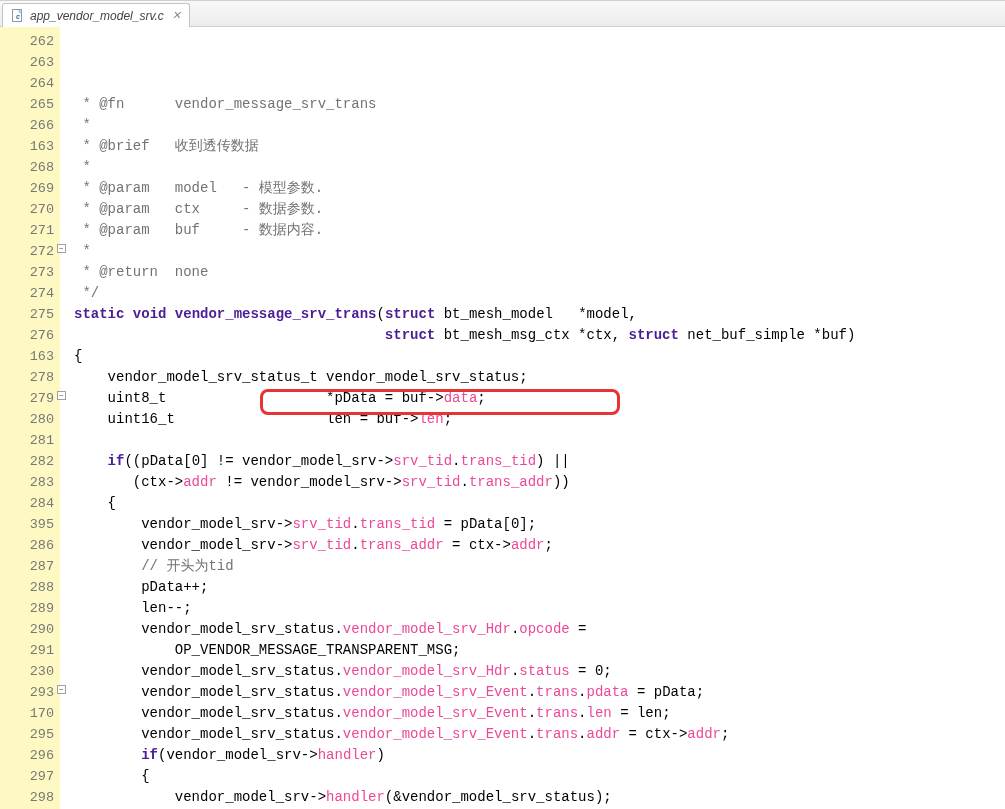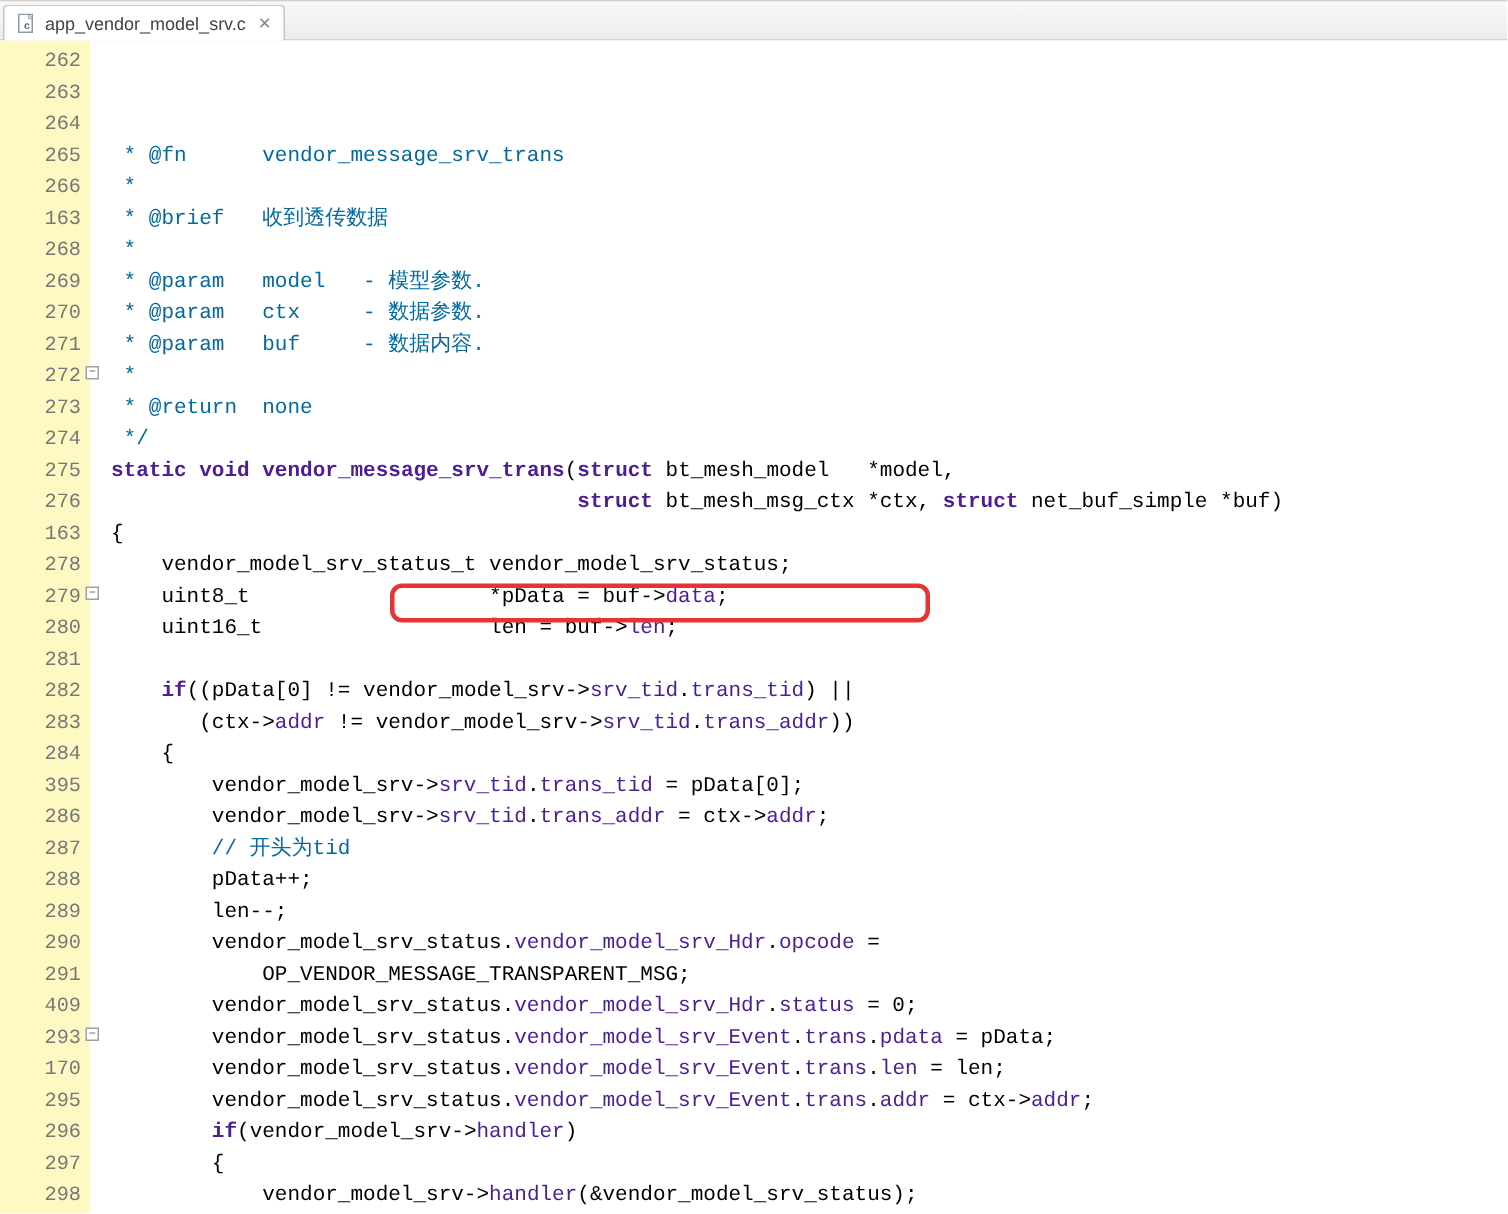--- a/index.html
+++ b/index.html
@@ -29,20 +29,21 @@
     align-items: center;
     padding: 0 8px;
     gap: 5px;
     font-family: Tahoma, Arial, sans-serif;
     font-size: 12px;
     color: #444;
     border-top-left-radius: 3px;
     border-top-right-radius: 3px;
     position: relative;
     top: 1px;
+    font-style: italic;
   }
   .tab .file-icon {
     display: inline-flex;
     align-items: center;
   }
   .tab .close-icon {
     color: #888;
     font-size: 11px;
     margin-left: 3px;
   }
@@ -81,23 +82,23 @@
   }
   .code {
     flex: 1;
     line-height: 21px;
     white-space: pre;
     padding-top: 4px;
     padding-left: 14px;
     position: relative;
   }
   .line { height: 21px; }
-  .c-comment { color: #0369a1; }
+  .c-comment { color: #737373; }
   .c-keyword { color: #4c1d95; font-weight: bold; }
-  .c-member  { color: #4c1d95; }
+  .c-member  { color: #ec4899; }
   .c-plain   { color: #000000; }
   .highlight-box {
     position: absolute;
     border: 3px solid #e63333;
     border-radius: 8px;
     pointer-events: none;
   }
   
   #hlbox {
     top: 362px; 
@@ -148,21 +149,21 @@
       <div class="gutter-row">282</div>
       <div class="gutter-row">283</div>
       <div class="gutter-row">284</div>
       <div class="gutter-row">395</div>
       <div class="gutter-row">286</div>
       <div class="gutter-row">287</div>
       <div class="gutter-row">288</div>
       <div class="gutter-row">289</div>
       <div class="gutter-row">290</div>
       <div class="gutter-row">291</div>
-      <div class="gutter-row">409</div>
+      <div class="gutter-row">230</div>
       <div class="gutter-row">293<div class="fold-marker">−</div></div>
       <div class="gutter-row">170</div>
       <div class="gutter-row">295</div>
       <div class="gutter-row">296</div>
       <div class="gutter-row">297</div>
       <div class="gutter-row">298</div>
     </div>
   <div class="code" id="code">
     
   <div class="line"><span class="c-comment"> * @fn      vendor_message_srv_trans</span></div><div class="line"><span class="c-comment"> *</span></div><div class="line"><span class="c-comment"> * @brief   收到透传数据</span></div><div class="line"><span class="c-comment"> *</span></div><div class="line"><span class="c-comment"> * @param   model   - 模型参数.</span></div><div class="line"><span class="c-comment"> * @param   ctx     - 数据参数.</span></div><div class="line"><span class="c-comment"> * @param   buf     - 数据内容.</span></div><div class="line"><span class="c-comment"> *</span></div><div class="line"><span class="c-comment"> * @return  none</span></div><div class="line"><span class="c-comment"> */</span></div><div class="line"><span class="c-keyword">static</span><span class="c-plain"> </span><span class="c-keyword">void</span><span class="c-plain"> </span><span class="c-keyword">vendor_message_srv_trans</span><span class="c-plain">(</span><span class="c-keyword">struct</span><span class="c-plain"> bt_mesh_model   *model,</span></div><div class="line"><span class="c-plain">                                     </span><span class="c-keyword">struct</span><span class="c-plain"> bt_mesh_msg_ctx *ctx, </span><span class="c-keyword">struct</span><span class="c-plain"> net_buf_simple *buf)</span></div><div class="line"><span class="c-plain">{</span></div><div class="line"><span class="c-plain">    vendor_model_srv_status_t vendor_model_srv_status;</span></div><div class="line"><span class="c-plain">    uint8_t                   *pData = buf-&gt;</span><span class="c-member">data</span><span class="c-plain">;</span></div><div class="line"><span class="c-plain">    uint16_t                  len = buf-&gt;</span><span class="c-member">len</span><span class="c-plain">;</span></div><div class="line"><span class="c-plain"></span></div><div class="line"><span class="c-plain">    </span><span class="c-keyword">if</span><span class="c-plain">((pData[0] != vendor_model_srv-&gt;</span><span class="c-member">srv_tid</span><span class="c-plain">.</span><span class="c-member">trans_tid</span><span class="c-plain">) ||</span></div><div class="line"><span class="c-plain">       (ctx-&gt;</span><span class="c-member">addr</span><span class="c-plain"> != vendor_model_srv-&gt;</span><span class="c-member">srv_tid</span><span class="c-plain">.</span><span class="c-member">trans_addr</span><span class="c-plain">))</span></div><div class="line"><span class="c-plain">    {</span></div><div class="line"><span class="c-plain">        vendor_model_srv-&gt;</span><span class="c-member">srv_tid</span><span class="c-plain">.</span><span class="c-member">trans_tid</span><span class="c-plain"> = pData[0];</span></div><div class="line"><span class="c-plain">        vendor_model_srv-&gt;</span><span class="c-member">srv_tid</span><span class="c-plain">.</span><span class="c-member">trans_addr</span><span class="c-plain"> = ctx-&gt;</span><span class="c-member">addr</span><span class="c-plain">;</span></div><div class="line"><span class="c-comment">        // 开头为tid</span></div><div class="line"><span class="c-plain">        pData++;</span></div><div class="line"><span class="c-plain">        len--;</span></div><div class="line"><span class="c-plain">        vendor_model_srv_status.</span><span class="c-member">vendor_model_srv_Hdr</span><span class="c-plain">.</span><span class="c-member">opcode</span><span class="c-plain"> =</span></div><div class="line"><span class="c-plain">            OP_VENDOR_MESSAGE_TRANSPARENT_MSG;</span></div><div class="line"><span class="c-plain">        vendor_model_srv_status.</span><span class="c-member">vendor_model_srv_Hdr</span><span class="c-plain">.</span><span class="c-member">status</span><span class="c-plain"> = 0;</span></div><div class="line"><span class="c-plain">        vendor_model_srv_status.</span><span class="c-member">vendor_model_srv_Event</span><span class="c-plain">.</span><span class="c-member">trans</span><span class="c-plain">.</span><span class="c-member">pdata</span><span class="c-plain"> = pData;</span></div><div class="line"><span class="c-plain">        vendor_model_srv_status.</span><span class="c-member">vendor_model_srv_Event</span><span class="c-plain">.</span><span class="c-member">trans</span><span class="c-plain">.</span><span class="c-member">len</span><span class="c-plain"> = len;</span></div><div class="line"><span class="c-plain">        vendor_model_srv_status.</span><span class="c-member">vendor_model_srv_Event</span><span class="c-plain">.</span><span class="c-member">trans</span><span class="c-plain">.</span><span class="c-member">addr</span><span class="c-plain"> = ctx-&gt;</span><span class="c-member">addr</span><span class="c-plain">;</span></div><div class="line"><span class="c-plain">        </span><span class="c-keyword">if</span><span class="c-plain">(vendor_model_srv-&gt;</span><span class="c-member">handler</span><span class="c-plain">)</span></div><div class="line"><span class="c-plain">        {</span></div><div class="line"><span class="c-plain">            vendor_model_srv-&gt;</span><span class="c-member">handler</span><span class="c-plain">(&amp;vendor_model_srv_status);</span></div><div class="line"></div><div id="hlbox" class="highlight-box"></div></div>

